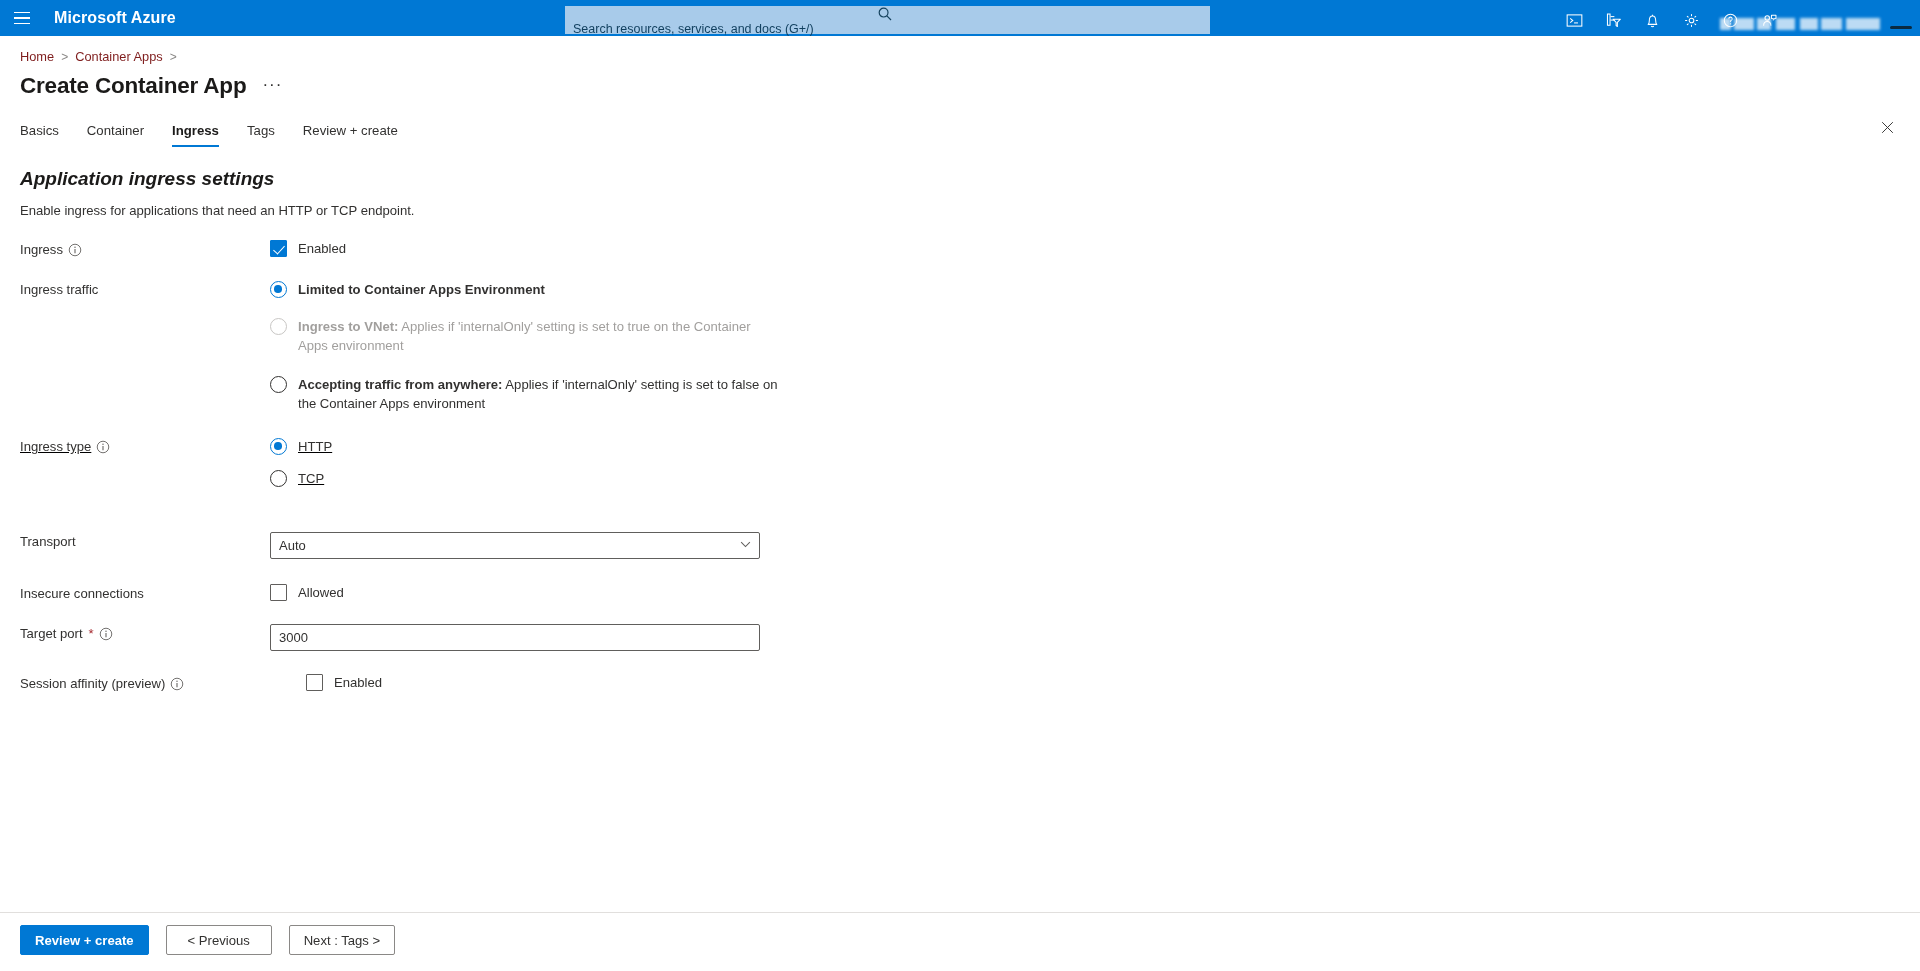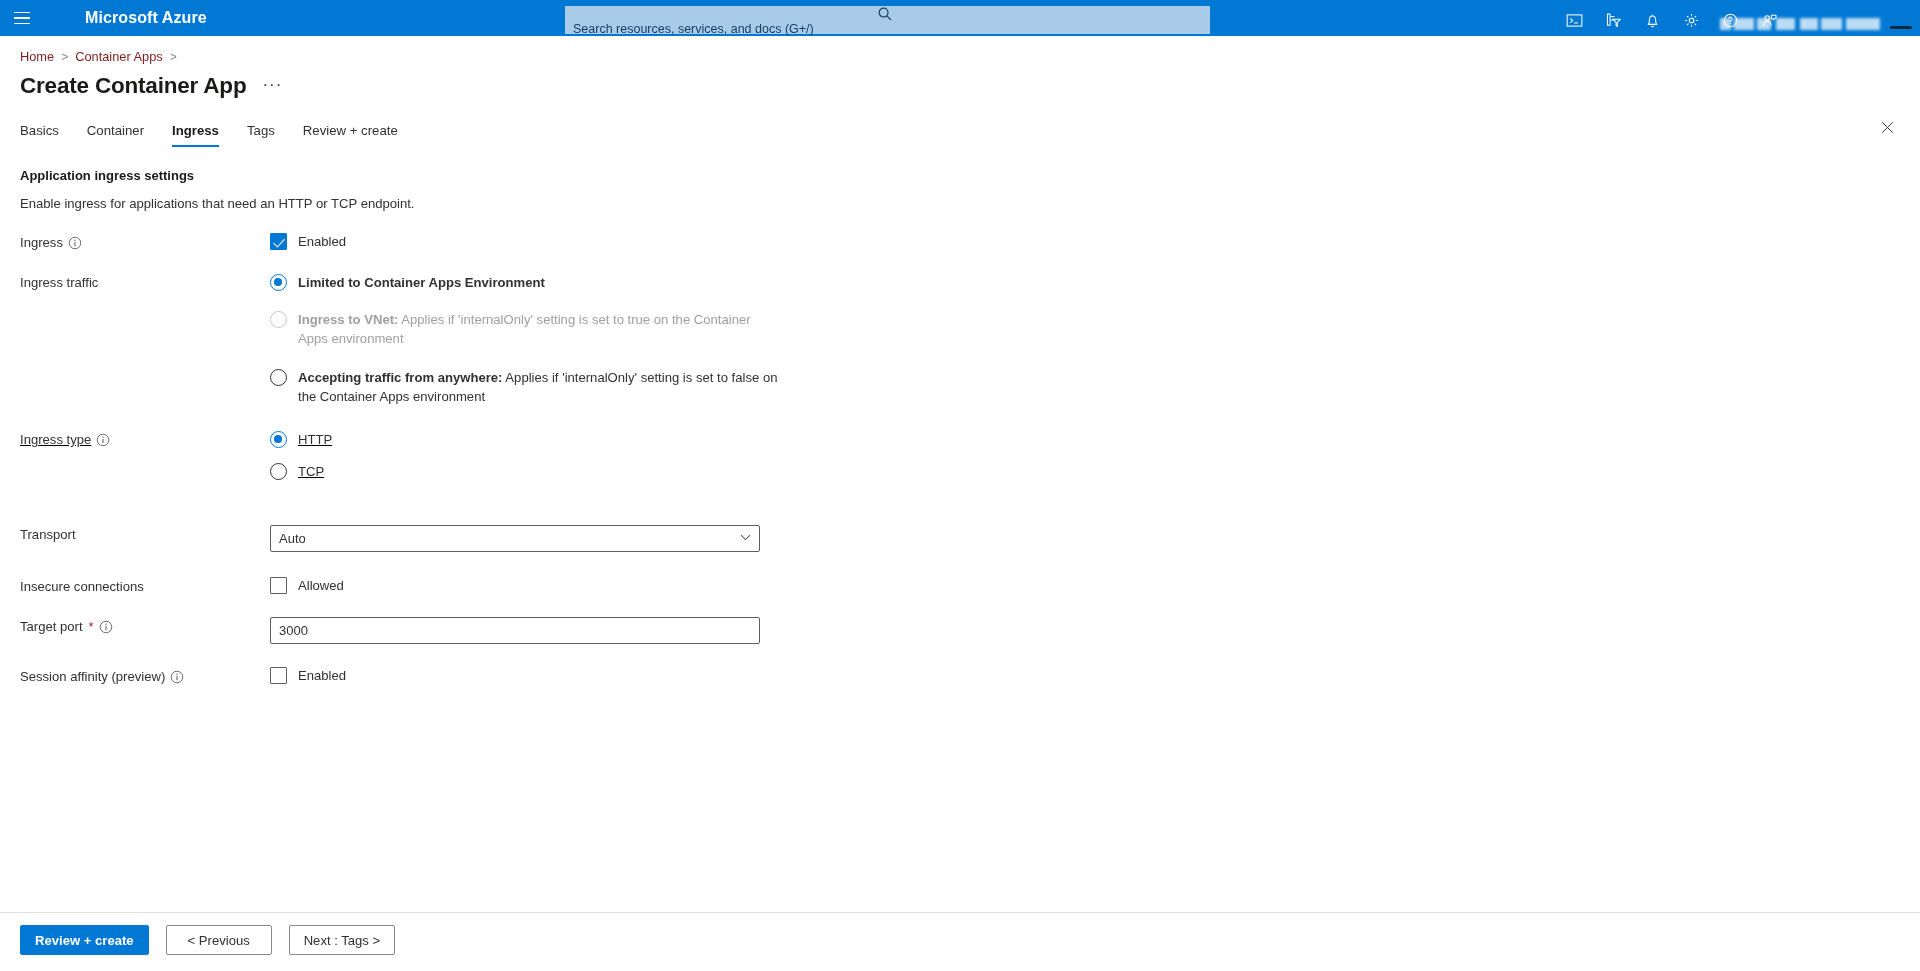--- a/index.html
+++ b/index.html
@@ -12,21 +12,20 @@
   }
 
   
   .topbar {
     height: 36px;
     background: #0078d4;
     display: flex;
     align-items: center;
     position: relative;
     color: #ffffff;
-    gap: 31px;
   }
   .hamburger {
     width: 44px; height: 40px;
     display: flex; flex-direction: column;
     align-items: center; justify-content: center;
     gap: 4px;
     cursor: pointer;
   }
   .hamburger span {
     display: block;
@@ -167,23 +166,24 @@
     content: "";
     position: absolute;
     left: 0; right: 0; bottom: 0;
     height: 2px;
     background: #0078d4;
   }
 
   
   .section-head {
     margin-top: 21px;
-    font-size: 13px;
+    font-size: 19px;
     font-weight: 600;
     color: #1b1a19;
+    font-style: italic;
   }
   .section-sub {
     margin-top: 13px;
     font-size: 13.1px;
     color: #323130;
   }
 
   .frow {
     display: flex;
     margin-top: 22px;
@@ -534,21 +534,21 @@
         <circle cx="8" cy="8" r="6.6" fill="none" stroke="#605e5c" stroke-width="1"></circle>
         <circle cx="8" cy="4.9" r=".8" fill="#605e5c"></circle>
         <line x1="8" y1="6.9" x2="8" y2="11.6" stroke="#605e5c" stroke-width="1.2"></line>
       </svg>
     </div>
     <div class="fctl">
       <input class="tinput" type="text" value="3000" style="">
     </div>
   </div>
 
-  <div class="frow" style="margin-top:23px;">
+  <div class="frow" style="margin-top:23px;gap:36px;">
     <div class="flabel">
       <span>Session affinity (preview)</span>
       <svg class="info-icon" viewBox="0 0 16 16">
         <circle cx="8" cy="8" r="6.6" fill="none" stroke="#605e5c" stroke-width="1"></circle>
         <circle cx="8" cy="4.9" r=".8" fill="#605e5c"></circle>
         <line x1="8" y1="6.9" x2="8" y2="11.6" stroke="#605e5c" stroke-width="1.2"></line>
       </svg>
     </div>
     <div class="fctl">
       <div class="cb-line">

